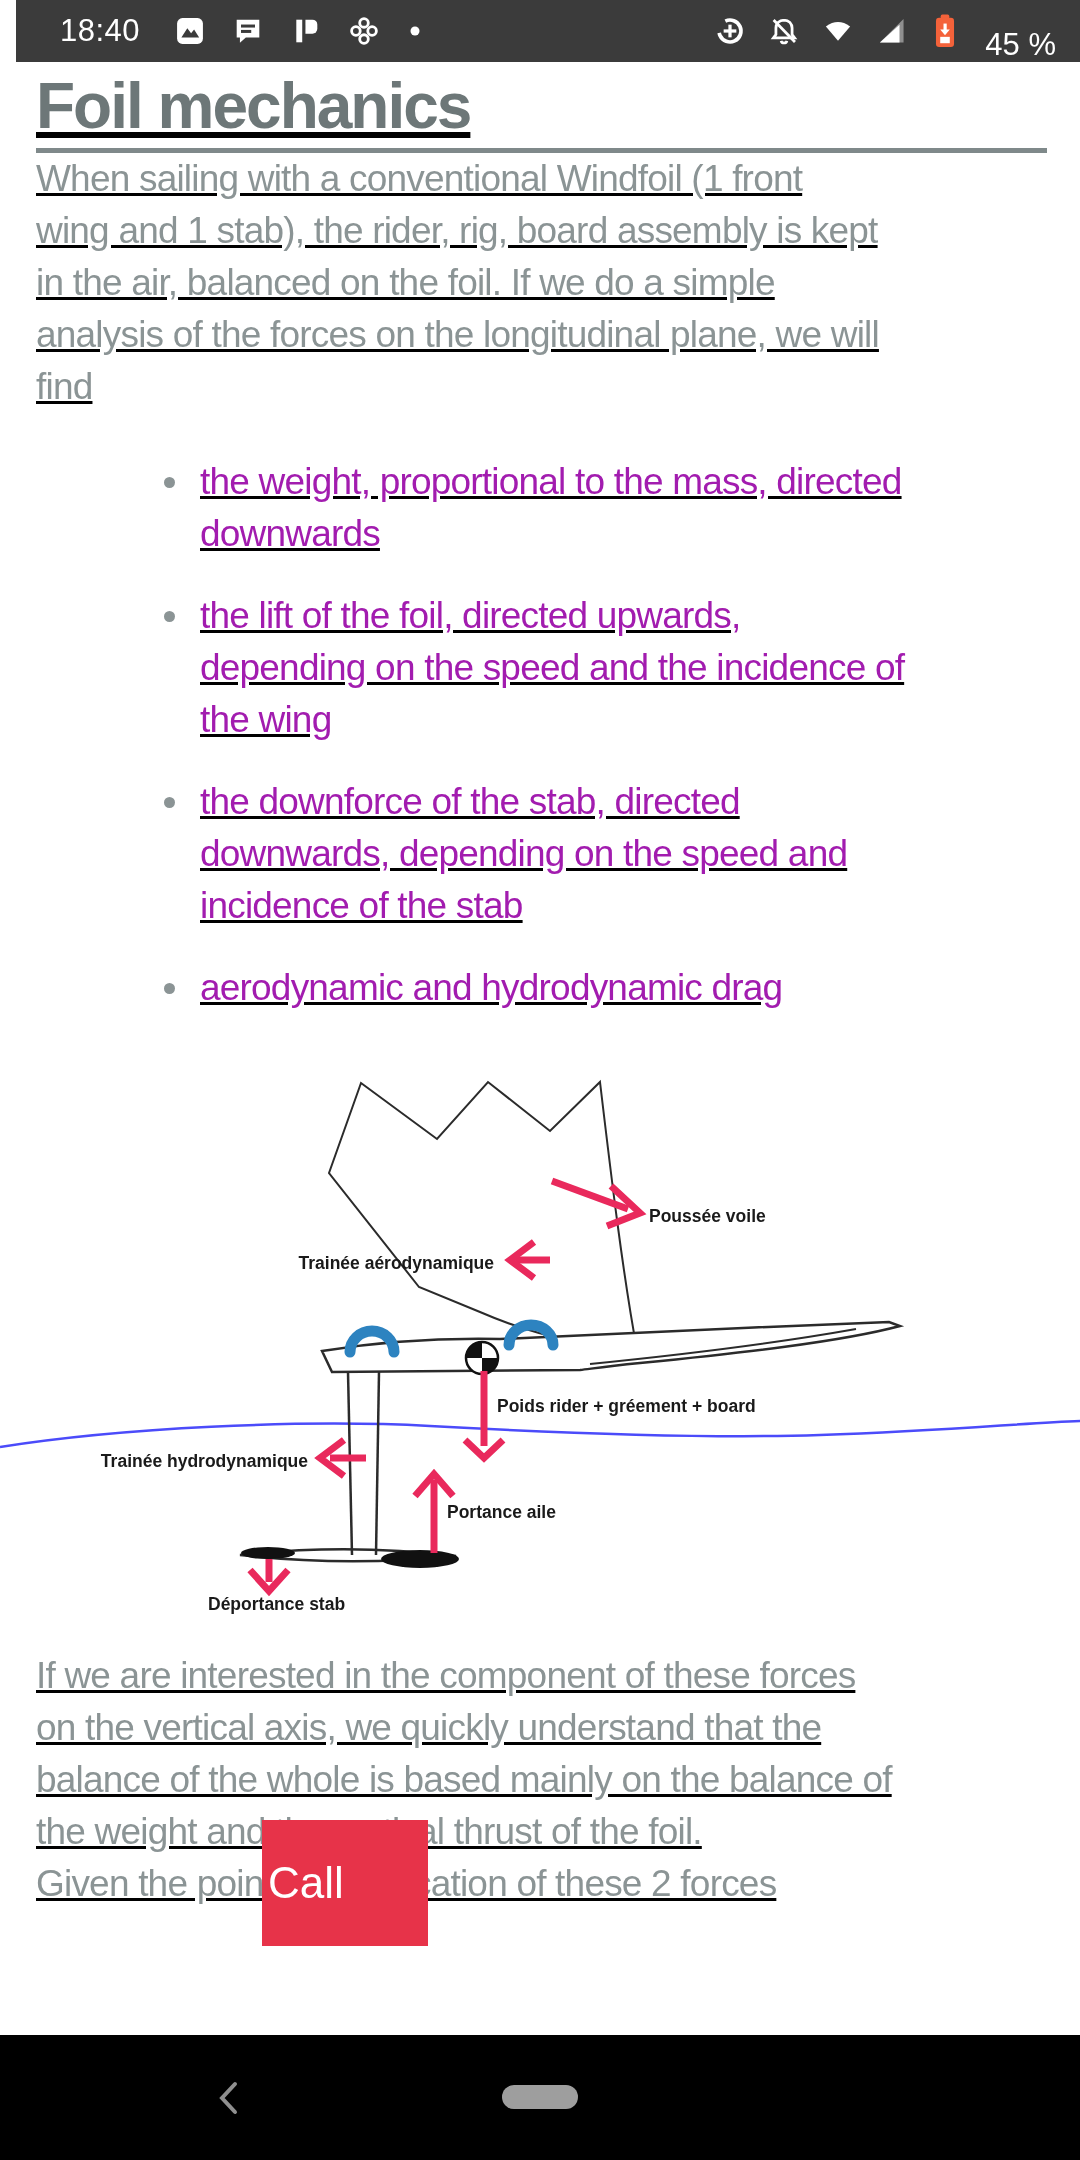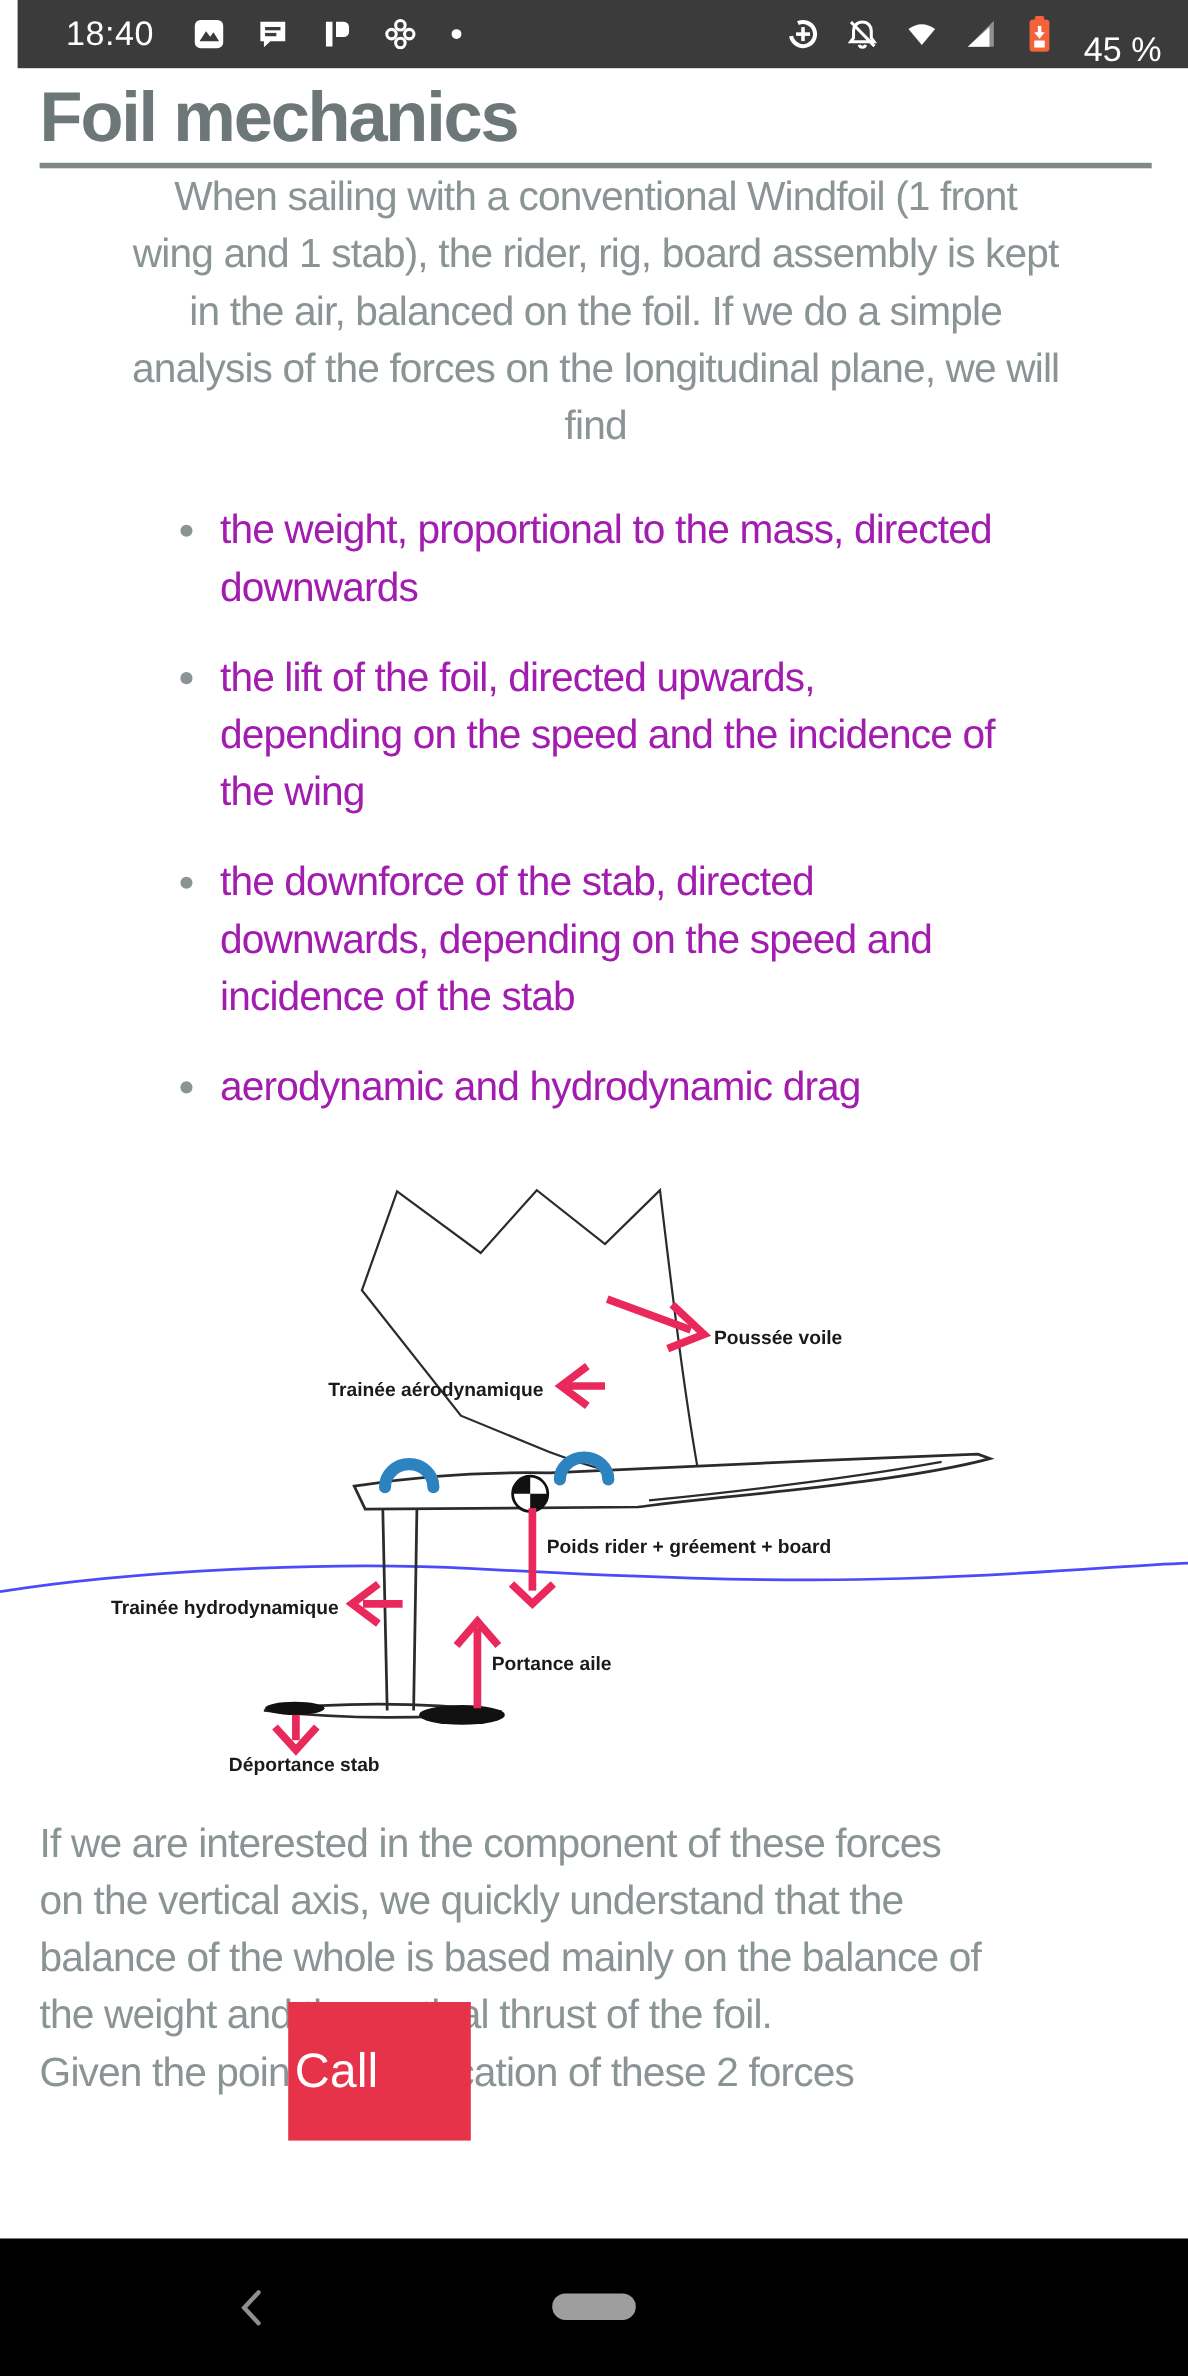--- a/index.html
+++ b/index.html
@@ -9,27 +9,27 @@
   
   .status-bar{position:absolute;top:0;left:16px;width:1080px;height:62px;background:#3b3b3b;
               display:flex;align-items:center;padding:0 40px 0 44px;box-sizing:border-box;color:#fff;}
   .sb-time{font-size:31px;font-weight:400;letter-spacing:0.5px;}
   .sb-left{display:flex;align-items:center;gap:30px;margin-left:36px;}
   .sb-right{display:flex;align-items:center;gap:24px;margin-left:auto;}
   .sb-icon{display:flex;align-items:center;justify-content:center;}
   .sb-batt-text{font-size:31px;margin-left:2px;margin-top:28px;}
 
   
-  .content{position:absolute;top:62px;left:0;width:1080px;padding:0 33px 0 36px;box-sizing:border-box;}
+  .content{position:absolute;top:62px;left:0;width:1080px;padding:0 33px 0 36px;box-sizing:border-box;text-decoration:underline;}
   h1.page-title{margin:8px 0 0 0;font-size:64px;line-height:72px;font-weight:bold;
                 color:#6d7778;letter-spacing:-2px;}
   .title-rule{border:none;border-top:5px solid #7f898a;margin:6px 0 0 0;width:100%;}
   p.body-text{white-space:pre-line;font-size:37px;line-height:52px;color:#8b9495;
               letter-spacing:-0.8px;margin:0;}
-  .intro{margin-top:45px;text-align:center;}
+  .intro{margin-top:45px;}
   ul.force-list{list-style:none;margin:43px 0 0 0;padding:0;}
   ul.force-list li{white-space:pre-line;font-size:37px;line-height:52px;color:#a21caf;
                    letter-spacing:-0.8px;padding-left:164px;position:relative;max-width:1011px;
                    box-sizing:border-box;}
   ul.force-list li + li{margin-top:30px;}
   ul.force-list li::before{content:"";position:absolute;left:128px;top:21px;width:11px;height:11px;
                    border-radius:50%;background:#8b9495;}
   .after-diagram{margin-top:10px;}
   .partial-line{margin-top:22px;}
 

